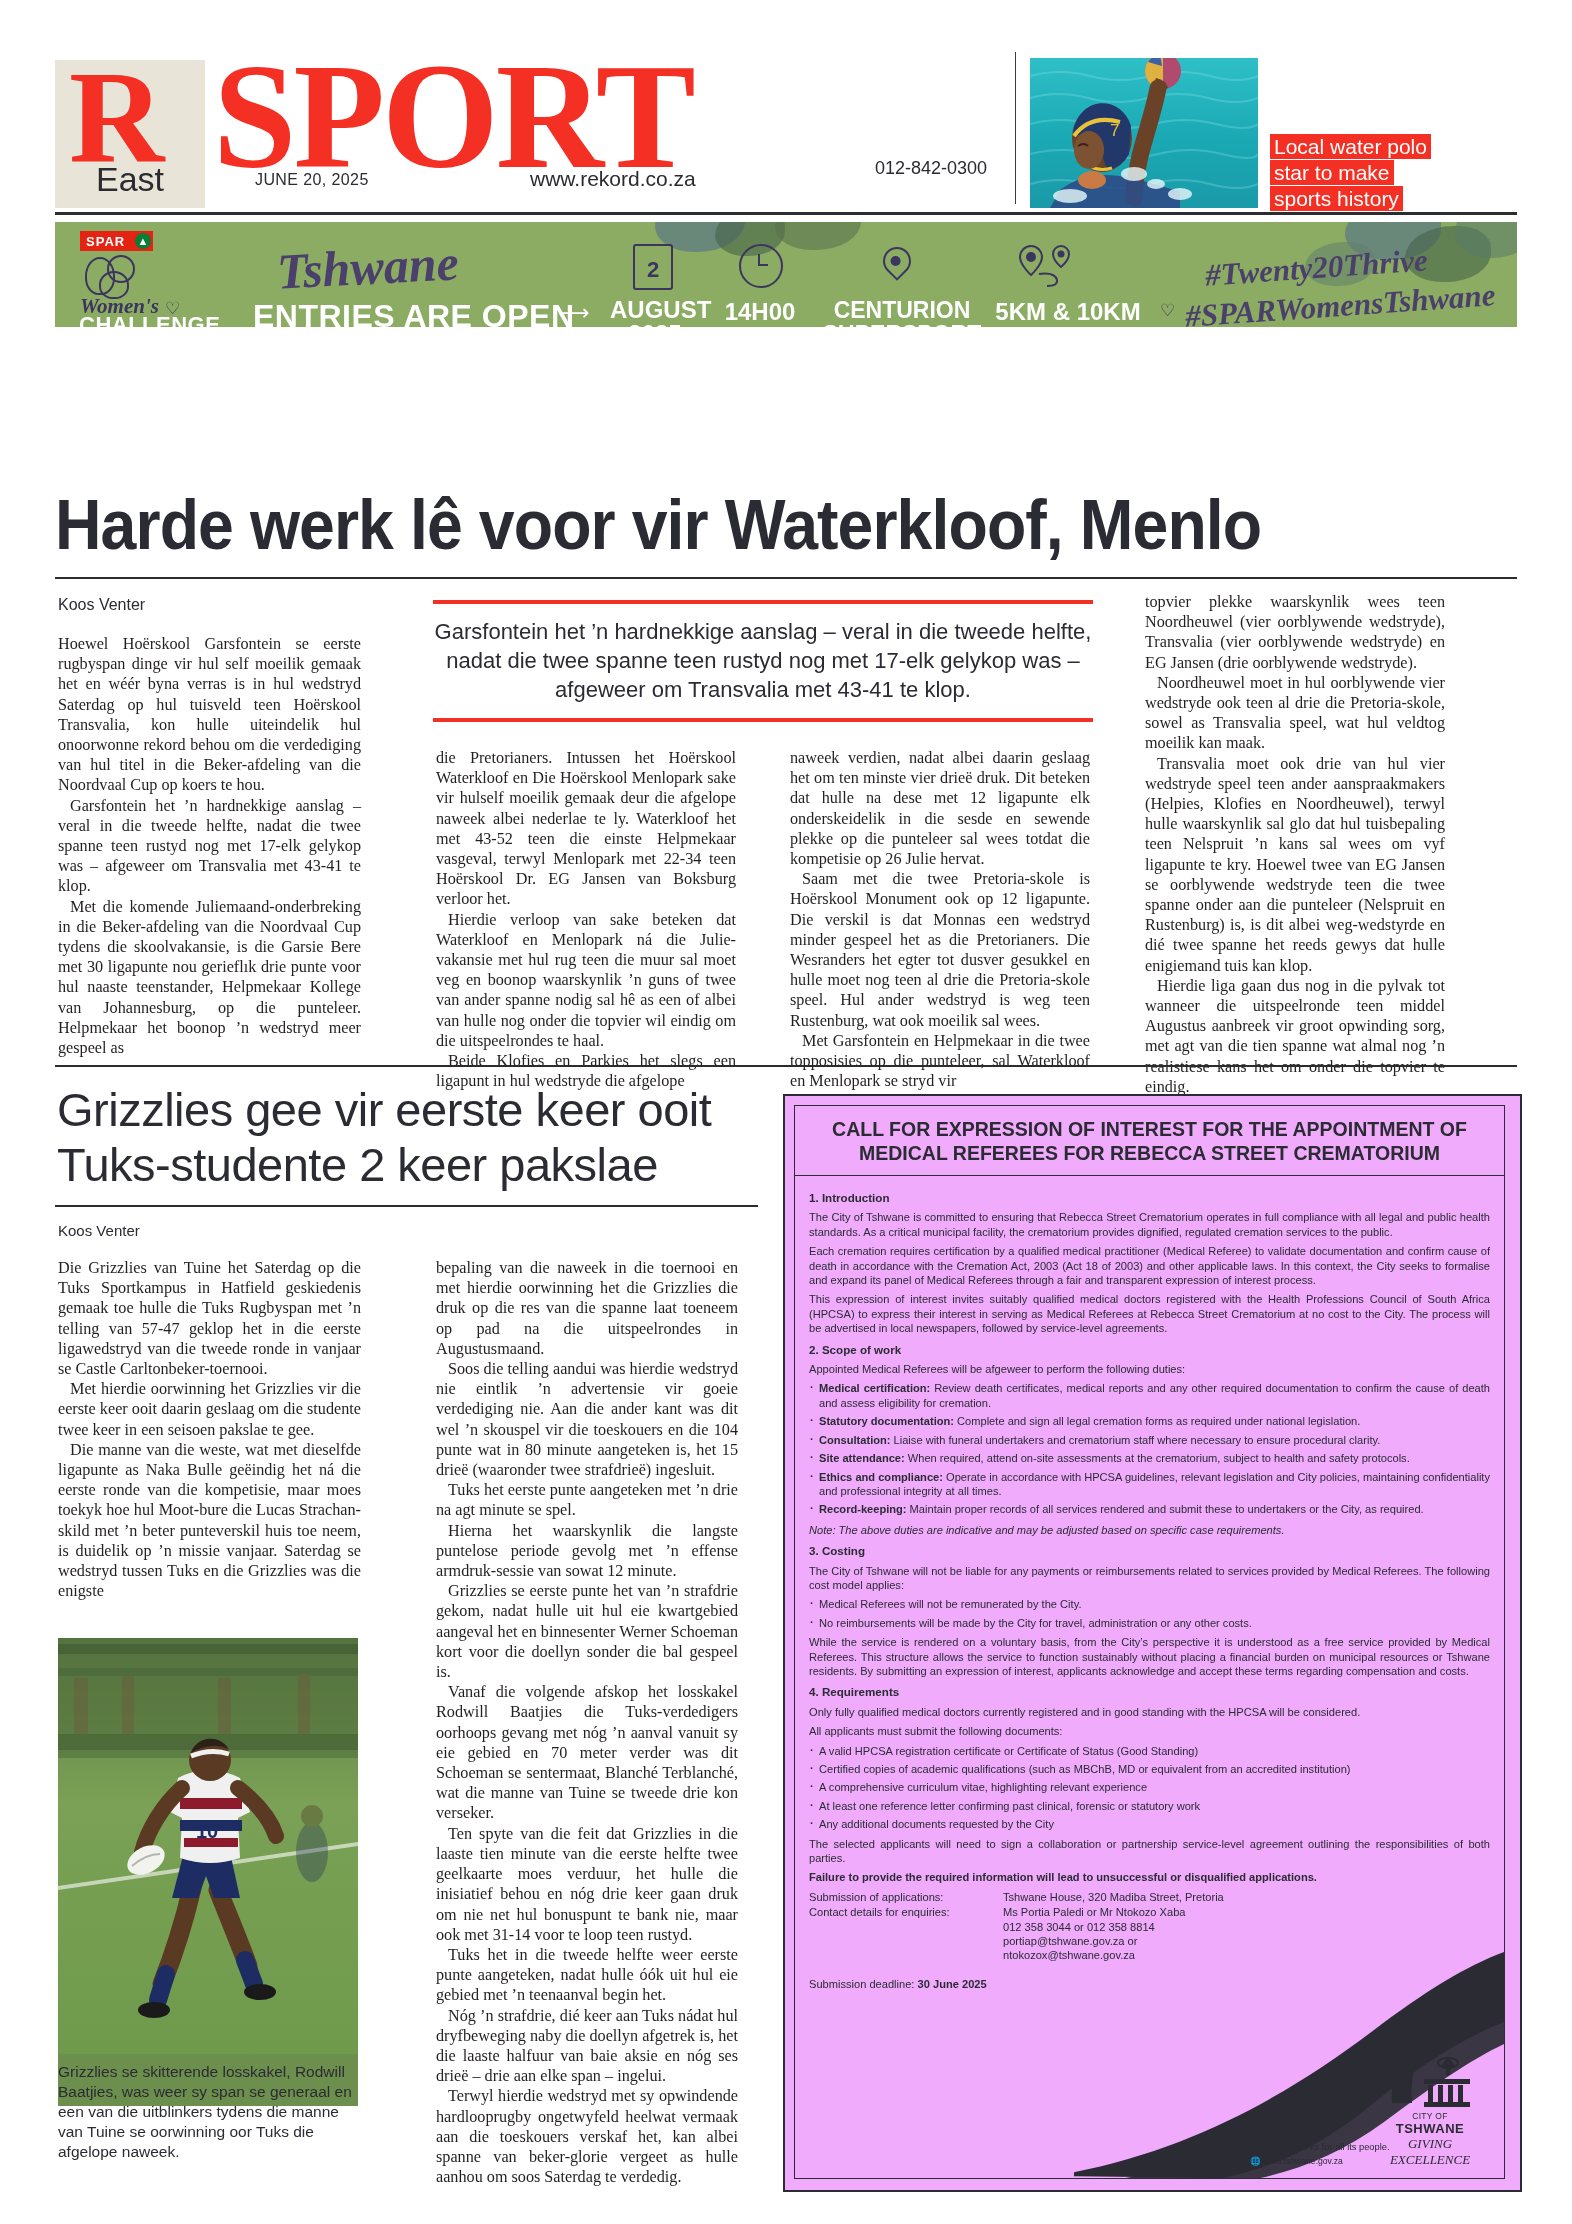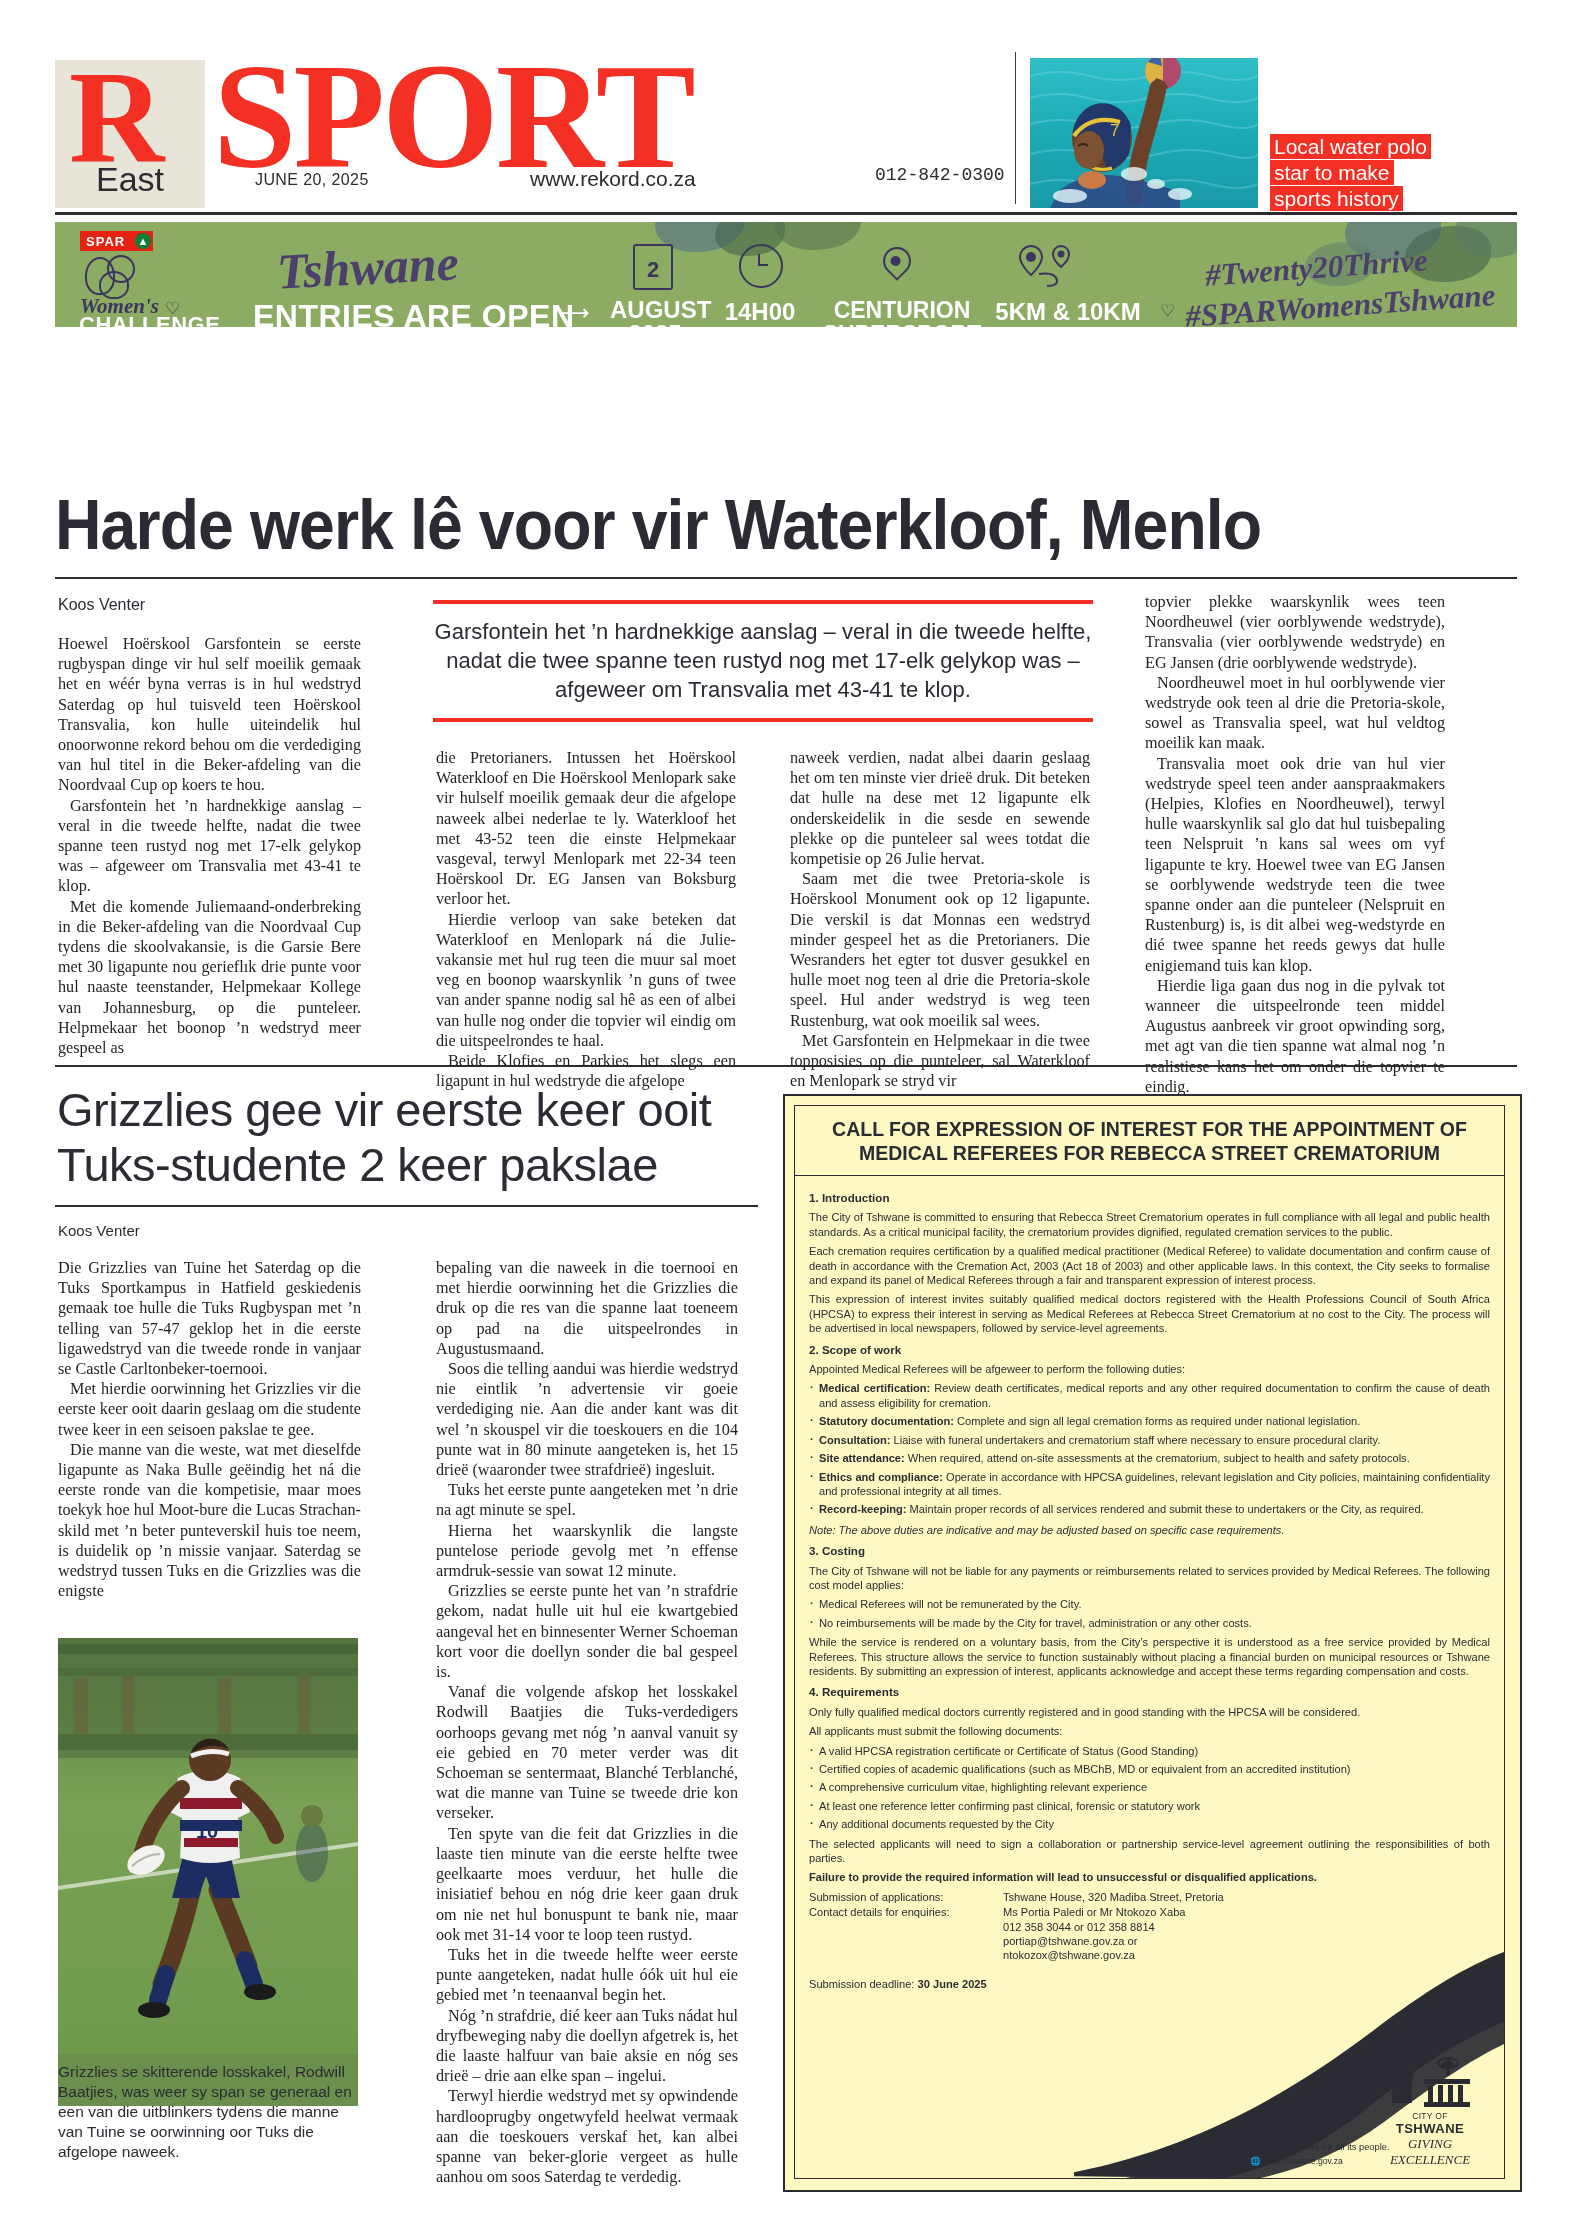--- a/index.html
+++ b/index.html
@@ -12,21 +12,21 @@
   .mh-R{position:absolute;left:14px;top:6px;font-family:"Liberation Serif",serif;font-weight:700;
         font-size:132px;line-height:126px;color:#f42f23;letter-spacing:-2px;}
   .mh-east{position:absolute;left:0;top:112px;width:150px;text-align:center;
            font-family:"Liberation Sans Narrow","Liberation Sans",sans-serif;font-size:34px;color:#2b2b30;}
   .mh-sport{position:absolute;left:158px;top:-2px;font-family:"Liberation Serif",serif;font-weight:700;
             font-size:150px;line-height:140px;color:#f42f23;letter-spacing:-3px;}
   .mh-date{position:absolute;left:200px;top:123px;font-family:"Liberation Sans",sans-serif;
            font-size:16px;letter-spacing:.4px;color:#2b2b30;}
   .mh-url{position:absolute;left:475px;top:119px;font-family:"Liberation Sans",sans-serif;
           font-size:21px;color:#2b2b30;}
-  .mh-phone{position:absolute;left:820px;top:117px;font-family:Liberation Mono, monospace;
+  .mh-phone{position:absolute;left:820px;top:110px;font-family:Liberation Sans, sans-serif;
             font-size:18px;color:#2b2b30;}
   .mh-divider{position:absolute;left:960px;top:4px;width:1px;height:152px;background:#3c3c47;}
 
   
   .mh-photo{position:absolute;left:975px;top:10px;width:228px;height:150px;overflow:hidden;}
   .mh-photo svg{display:block;}
   .mh-kicker{position:absolute;left:1215px;top:86px;width:178px;}
   .mh-kicker span{display:inline;background:#f42f23;color:#fff;font-family:"Liberation Sans",sans-serif;
                   font-size:21px;line-height:26px;padding:1px 4px;box-decoration-break:clone;
                   -webkit-box-decoration-break:clone;}
@@ -114,21 +114,21 @@
   .a2c1{left:58px;top:1258px;width:303px;}
   .a2c2{left:436px;top:1258px;width:302px;}
 
   
   .photo2{position:absolute;left:58px;top:1638px;width:300px;height:468px;overflow:hidden;background:#6d8f4e;}
   .cap2{position:absolute;left:58px;top:2062px;width:305px;font-family:"Liberation Sans",sans-serif;
         font-size:15.5px;line-height:20px;color:#2b2b33;}
 
   
   .advert{position:absolute;left:783px;top:1094px;width:735px;height:1094px;border:2px solid #2b2b33;
-          background:#fef9c3;overflow:hidden;}
+          background:#f0abfc;overflow:hidden;}
   .ad-inner{position:absolute;left:9px;top:9px;width:709px;height:1072px;border:1px solid #2b2b33;}
   .ad-title{padding:11px 13px 10px 13px;border-bottom:1.5px solid #2b2b33;text-align:center;
             font-family:"Liberation Sans Narrow","Liberation Sans",sans-serif;font-weight:700;
             font-size:19.5px;line-height:24px;color:#2b2b33;}
   .ad-body{padding:8px 14px 0 14px;font-family:"Liberation Sans Narrow","Liberation Sans",sans-serif;
            font-size:11.1px;line-height:14.4px;color:#2b2b33;text-align:justify;}
   .ad-body h4{margin:7px 0 5px 0;font-size:11.6px;font-weight:700;}
   .ad-body p{margin:0 0 5px 0;}
   .ad-body ul{margin:0 0 5px 0;padding:0;list-style:none;}
   .ad-body li{margin:0 0 4px 0;padding-left:10px;position:relative;text-align:justify;}

